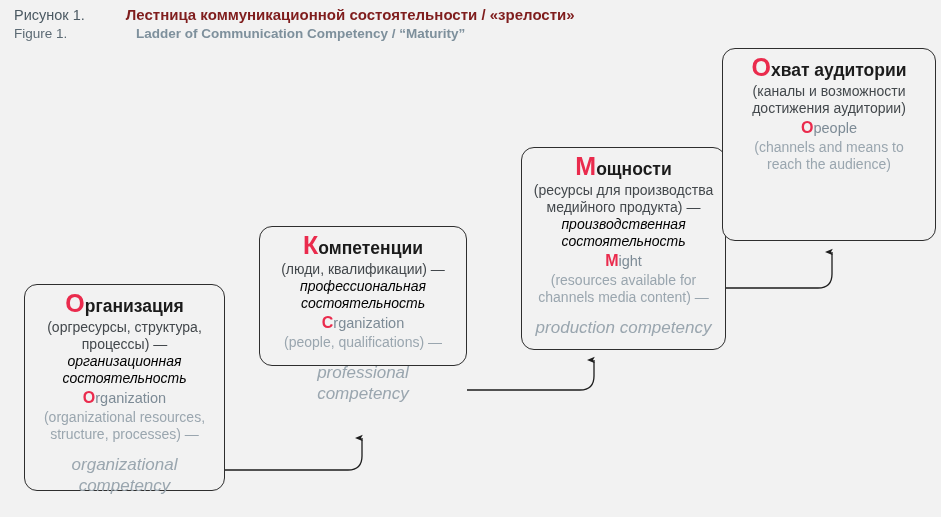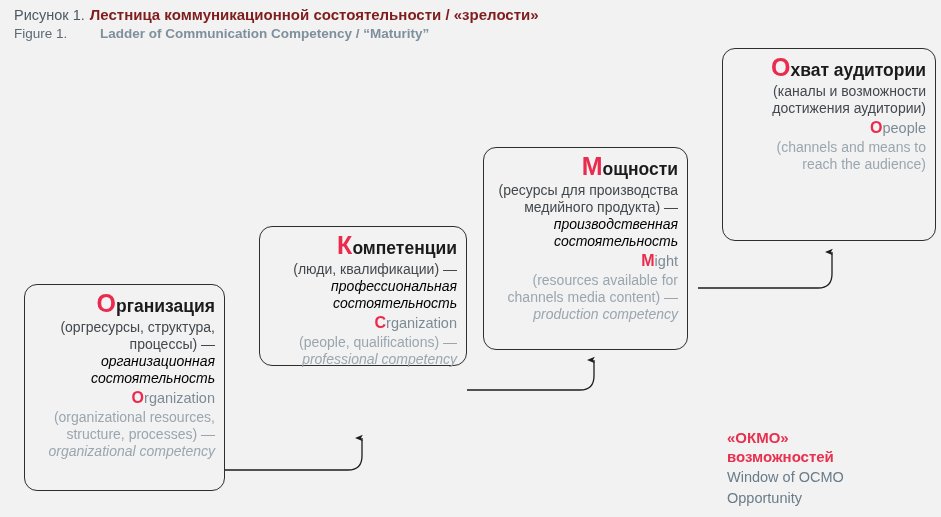--- a/index.html
+++ b/index.html
@@ -20,20 +20,21 @@
   #header {
     position: absolute;
     left: 14px;
     top: 6px;
     width: 910px;
   }
   .hdr-line {
     display: flex;
     align-items: baseline;
     white-space: nowrap;
+    gap: 36px;
   }
   .hdr-ru-label {
     font-size: 14.5px;
     color: #4c5a63;
     font-weight: 400;
   }
   .hdr-ru-title {
     font-size: 15px;
     color: #7f1d1d;
     font-weight: bold;
@@ -64,21 +65,21 @@
     pointer-events: none;
   }
 
   
   .box {
     position: absolute;
     box-sizing: border-box;
     border: 1.4px solid #2e2e2e;
     border-radius: 13px;
     background: #f2f2f2;
-    text-align: right;
+    text-align: center;
     padding: 8px 9px 12px 9px;
   }
   .box-title {
     font-size: 17.5px;
     font-weight: bold;
     color: #1b1b1b;
     line-height: 1.2;
     margin-bottom: 2px;
     white-space: nowrap;
   }
@@ -110,29 +111,30 @@
     color: #ea2b4d;
     font-size: 16px;
     font-weight: bold;
   }
   .box-en-desc {
     font-size: 14px;
     color: #9aa6af;
     line-height: 1.22;
   }
   .box-en-ital {
-    font-size: 14px;
+    font-size: 17px;
     color: #9aa6af;
     font-style: italic;
     line-height: 1.22;
+    margin-top: 12px;
   }
 
   #box-organization { left: 24px;  top: 284px; width: 201px; height: 207px; }
   #box-competencies { left: 259px; top: 226px; width: 208px; height: 140px; }
-  #box-might        { left: 483px; top: 147px; width: 205px; height: 203px; }
+  #box-might        { left: 521px; top: 147px; width: 205px; height: 203px; }
   #box-outreach     { left: 722px; top: 48px;  width: 214px; height: 193px; }
 
   
   #legend {
     position: absolute;
     left: 727px;
     top: 428px;
     width: 205px;
   }
   .legend-ru {
@@ -230,20 +232,14 @@
     </div>
     <div class="box-ru-desc">(каналы и возможности</div>
     <div class="box-ru-desc">достижения аудитории)</div>
     <div class="box-en-title">
       <span class="cap-en">O</span><span>people</span>
     </div>
     <div class="box-en-desc">(channels and means to</div>
     <div class="box-en-desc">reach the audience)</div>
   </div>
 
-  <div id="legend">
-    <div class="legend-ru">«ОКМО»</div>
-    <div class="legend-ru">возможностей</div>
-    <div class="legend-en">Window of OCMO</div>
-    <div class="legend-en">Opportunity</div>
-  </div>
 
 </div>
 
 </body></html>

